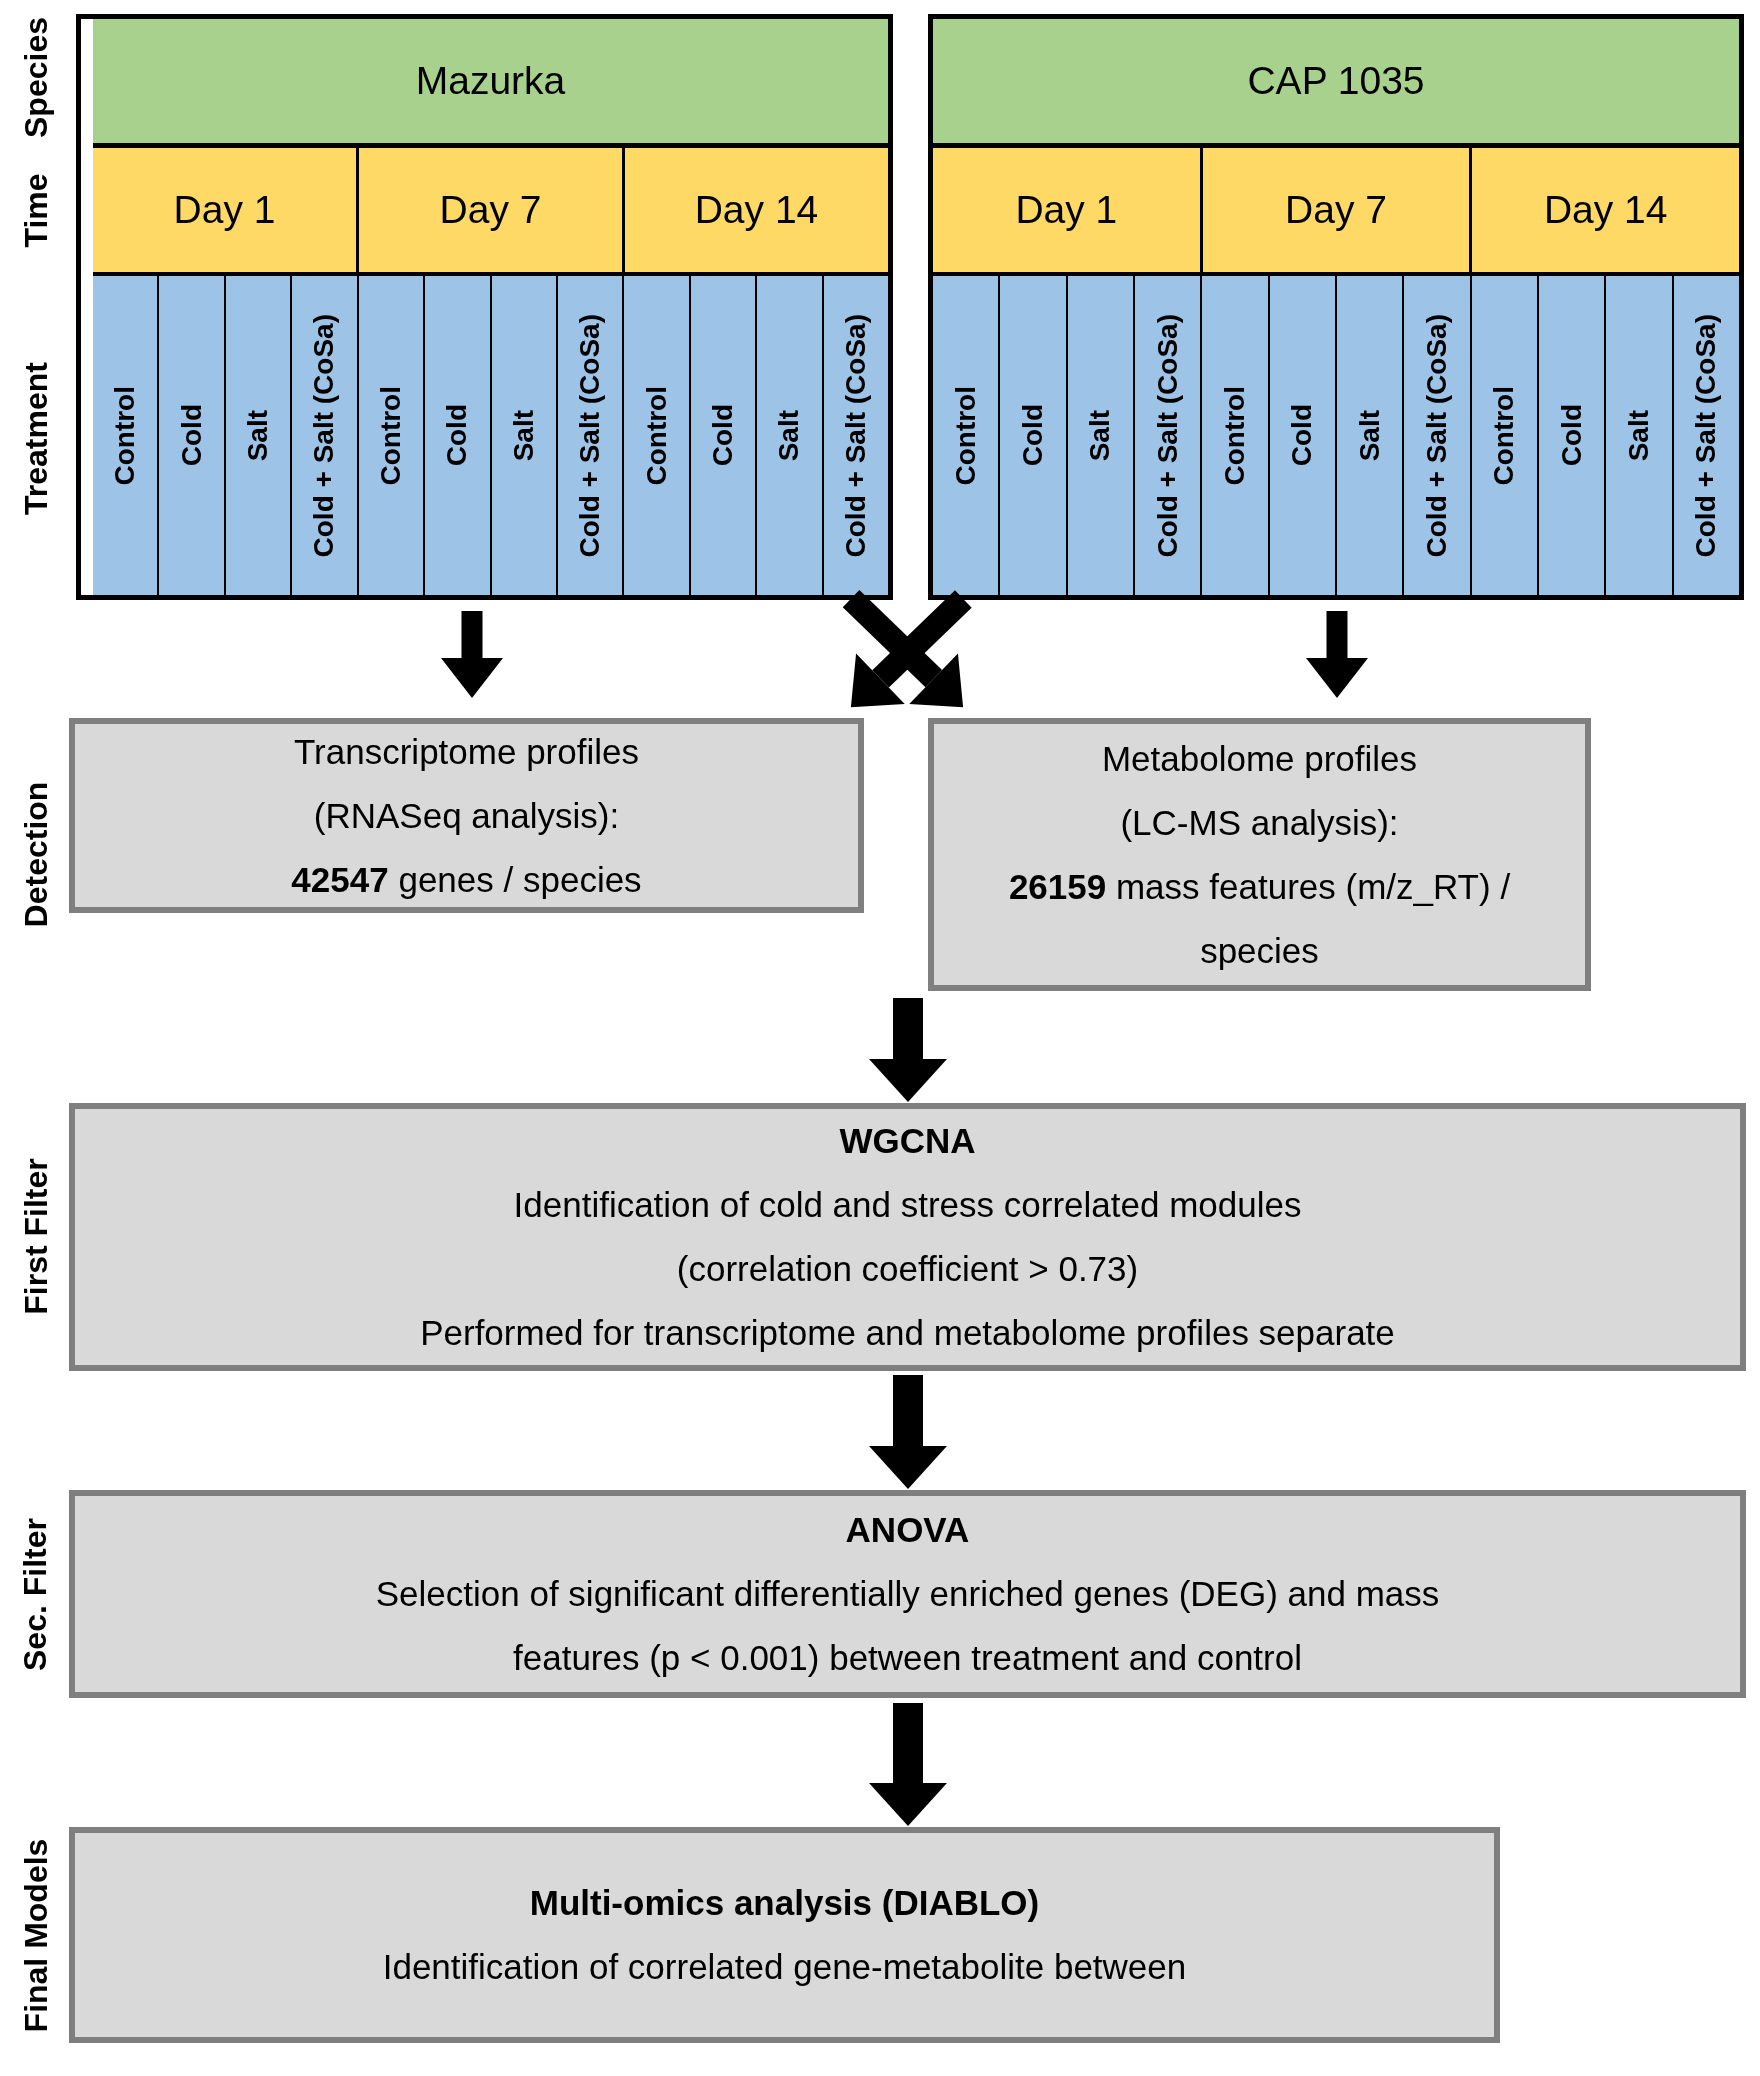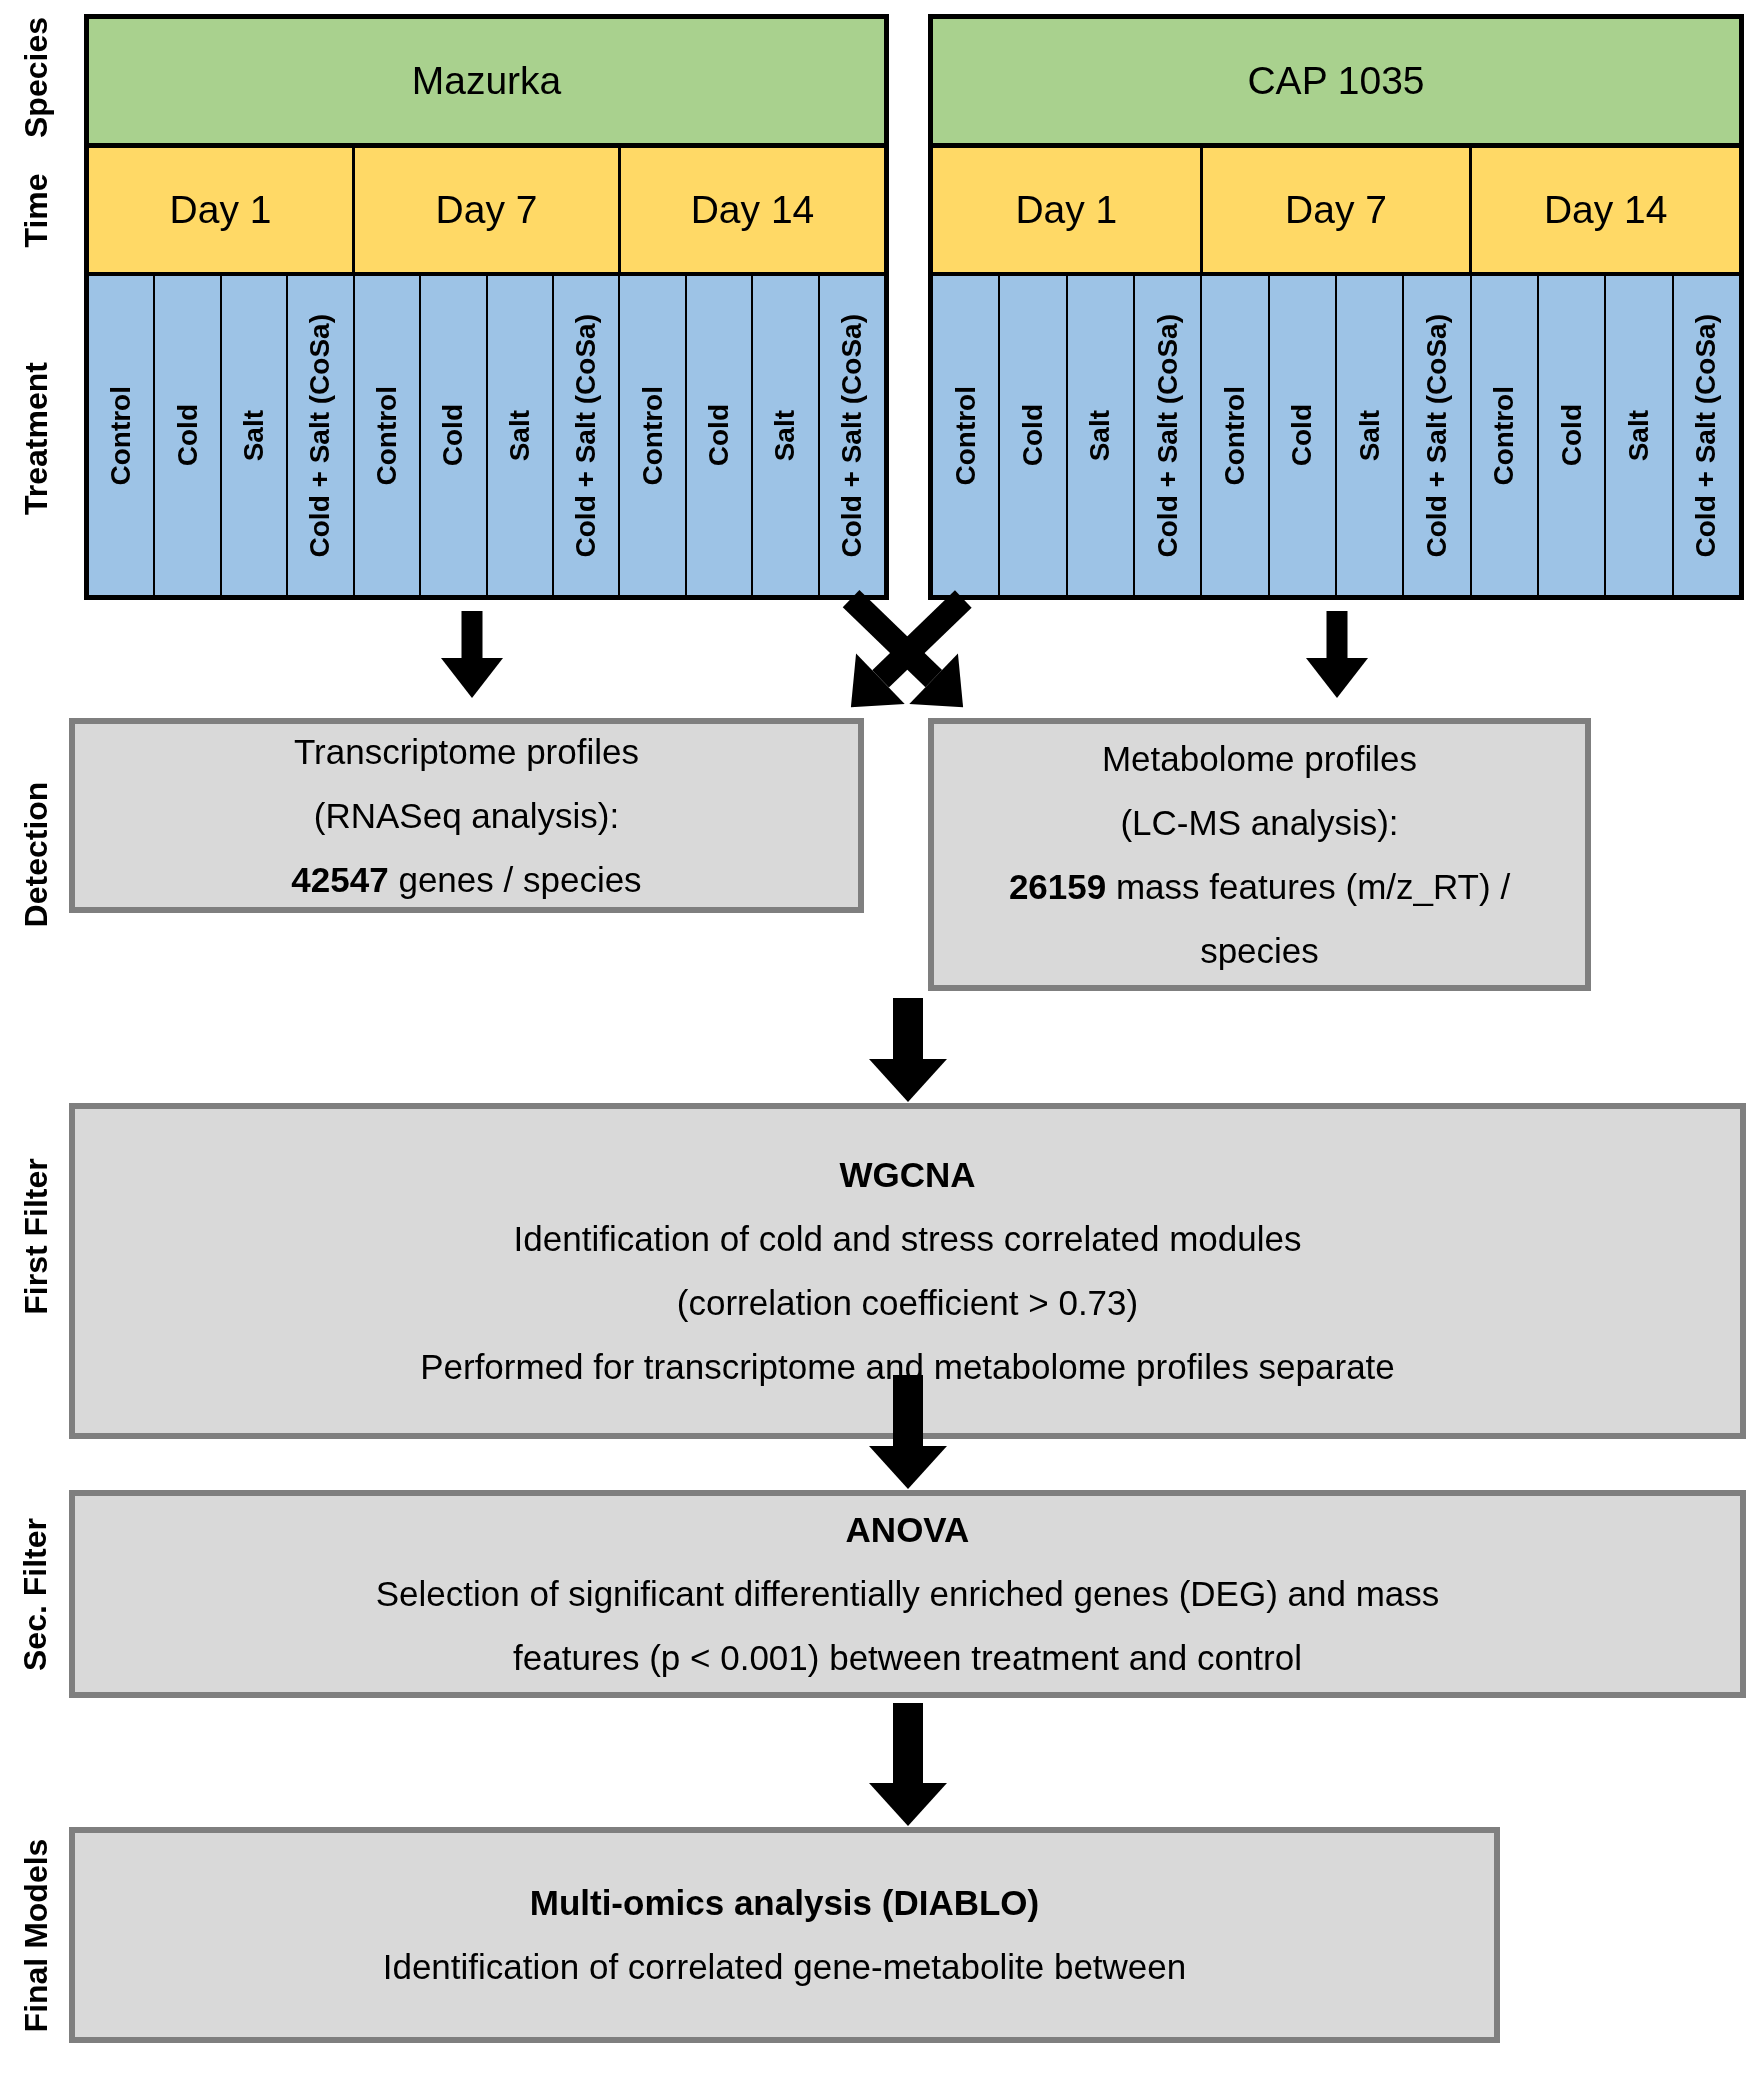--- a/index.html
+++ b/index.html
@@ -67,21 +67,21 @@
 <div class="canvas">
 
   <div class="side-label" style="width:128px; left:-28px; top:57px;">Species</div>
   <div class="side-label" style="width:128px; left:-28px; top:190px;">Time</div>
   <div class="side-label" style="width:321px; left:-124px; top:418px;">Treatment</div>
   <div class="side-label" style="width:276px; left:-102px; top:834px;">Detection</div>
   <div class="side-label" style="width:268px; left:-98px; top:1216px;">First Filter</div>
   <div class="side-label" style="width:207px; left:-68px; top:1574px;">Sec. Filter</div>
   <div class="side-label" style="width:216px; left:-72px; top:1915px;">Final Models</div>
 
-  <div class="sp-table" style="left:84px; width:795px;">
+  <div class="sp-table" style="left:76px; width:795px;padding-left:12px;">
     <div class="srow">
       <span>Mazurka</span>
     </div>
     <div class="drow">
       <div class="dcell">
           <span>Day 1</span>
         </div>
       <div class="dcell">
           <span>Day 7</span>
         </div>
@@ -214,21 +214,21 @@
     <div>(LC-MS analysis):</div>
     <div><span class="b">26159</span><span> mass features (m/z_RT) /</span></div>
     <div>species</div>
   </div>
 
   <div class="arrow a-thick" style="left:868px; top:998px; height:104px;">
     <div class="shaft" style="height:61px;"></div>
       <div class="head" style="top:61px;"></div>
   </div>
 
-  <div class="gbox" style="left:69px; top:1103px; width:1677px; height:336px;">
+  <div class="gbox" style="left:69px; top:1103px; width:1677px; height:268px;">
     <div class="b">WGCNA</div>
     <div>Identification of cold and stress correlated modules</div>
     <div>(correlation coefficient &gt; 0.73)</div>
     <div>Performed for transcriptome and metabolome profiles separate</div>
   </div>
 
   <div class="arrow a-thick" style="left:868px; top:1375px; height:114px;">
     <div class="shaft" style="height:71px;"></div>
       <div class="head" style="top:71px;"></div>
   </div>

